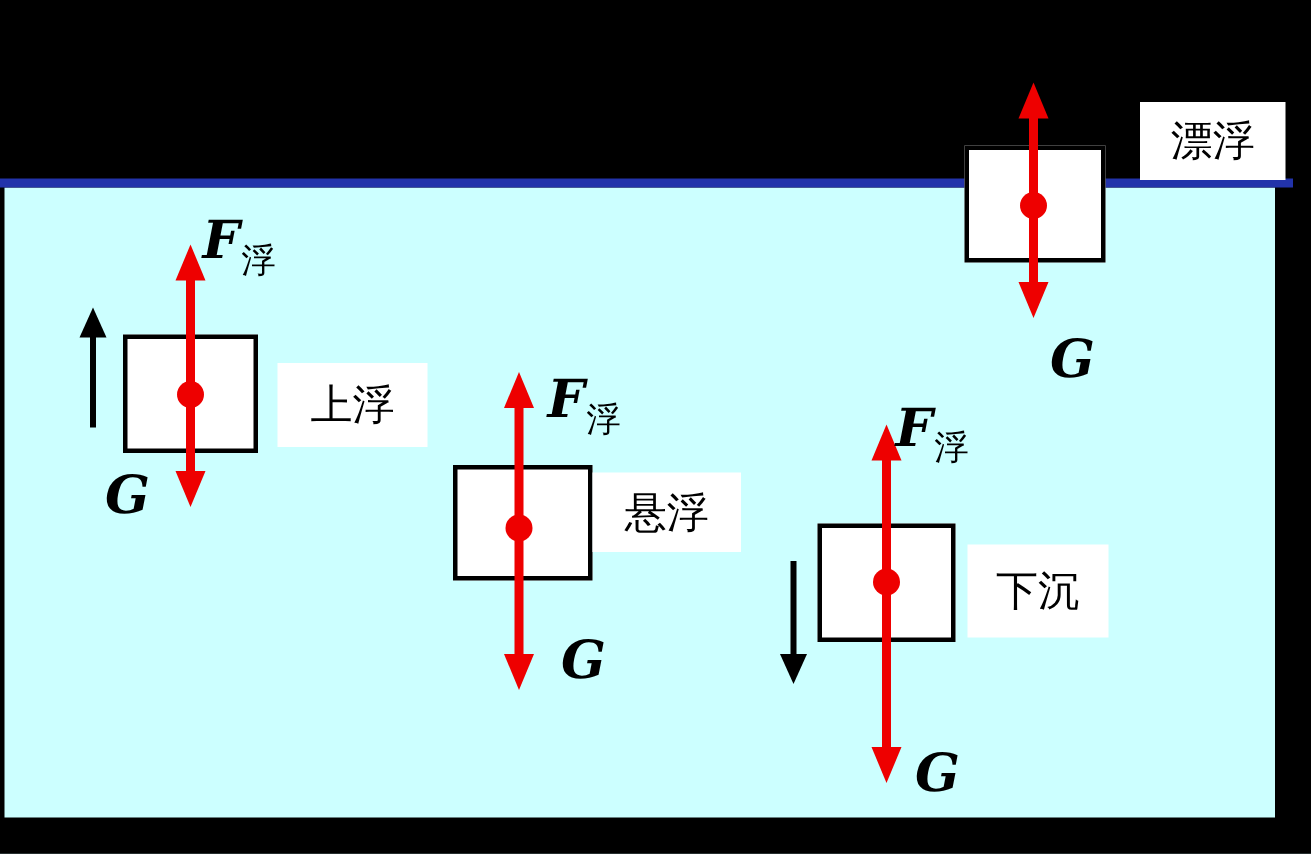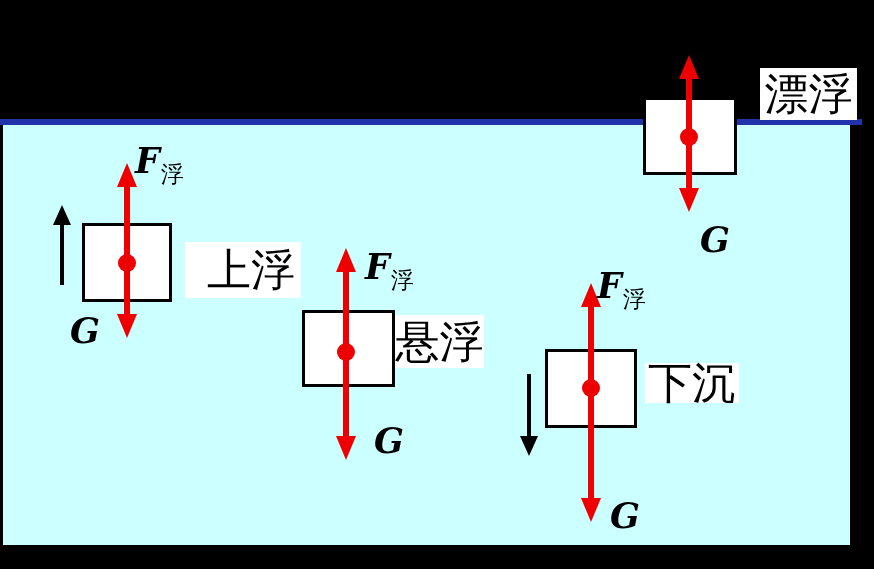--- a/index.html
+++ b/index.html
@@ -80,21 +80,21 @@
     font-weight: bold;
     line-height: 1;
   }
   .state {
     position: absolute;
     background: #ffffff;
     color: #000000;
     display: flex;
     align-items: center;
     justify-content: center;
-    font-size: 44px;
+    font-size: 28px;
     line-height: 1;
     white-space: nowrap;
   }
 </style>
 </head>
 <body>
 
 <div class="scene">
 
   <div class="water"></div>
@@ -104,47 +104,47 @@
     <div class="bhead up" style="left:53px; top:205px;"></div>
     <div class="bshaft" style="left:60px; top:223px; height:62px;"></div>
     <div class="obj" style="left:82px; top:223px; width:90px; height:79px;"></div>
     <div class="head up" style="left:117px; top:163px;"></div>
     <div class="shaft" style="left:124px; top:185px; height:78px;"></div>
     <div class="shaft" style="left:124px; top:263px; height:54px;"></div>
     <div class="head down" style="left:117px; top:314px;"></div>
     <div class="dot" style="left:118px; top:254px;"></div>
     <div class="flabel" style="left:135px; top:131px;"><span>F</span><span class="sub">浮</span></div>
     <div class="glabel" style="left:70px; top:313px;">G</div>
-    <div class="state" style="left:185px; top:242px; width:100px; height:56px;padding-left:16px;">上浮</div>
+    <div class="state" style="left:185px; top:242px; width:100px; height:56px;">上浮</div>
   </div>
 
   <div>
     <div class="obj" style="left:302px; top:310px; width:93px; height:77px;"></div>
     <div class="head up" style="left:336px; top:248px;"></div>
     <div class="shaft" style="left:343px; top:270px; height:82px;"></div>
     <div class="shaft" style="left:343px; top:352px; height:86px;"></div>
     <div class="head down" style="left:336px; top:436px;"></div>
     <div class="dot" style="left:337px; top:343px;"></div>
     <div class="flabel" style="left:365px; top:237px;"><span>F</span><span class="sub">浮</span></div>
     <div class="glabel" style="left:374px; top:423px;">G</div>
-    <div class="state" style="left:395px; top:315px; width:89px; height:53px;">悬浮</div>
+    <div class="state" style="left:395px; top:315px; width:99px; height:53px;">悬浮</div>
   </div>
 
   <div>
     <div class="bshaft" style="left:527px; top:374px; height:64px;"></div>
     <div class="bhead down" style="left:520px; top:436px;"></div>
     <div class="obj" style="left:545px; top:349px; width:92px; height:79px;"></div>
     <div class="head up" style="left:581px; top:283px;"></div>
     <div class="shaft" style="left:588px; top:305px; height:83px;"></div>
     <div class="shaft" style="left:588px; top:388px; height:112px;"></div>
     <div class="head down" style="left:581px; top:498px;"></div>
     <div class="dot" style="left:582px; top:379px;"></div>
     <div class="flabel" style="left:597px; top:256px;"><span>F</span><span class="sub">浮</span></div>
     <div class="glabel" style="left:610px; top:498px;">G</div>
-    <div class="state" style="left:645px; top:363px; width:94px; height:40px;">下沉</div>
+    <div class="state" style="left:645px; top:363px; width:94px; height:62px;">下沉</div>
   </div>
 
   <div>
     <div class="obj" style="left:643px; top:97px; width:94px; height:78px;"></div>
     <div class="head up" style="left:679px; top:55px;"></div>
     <div class="shaft" style="left:686px; top:77px; height:60px;"></div>
     <div class="shaft" style="left:686px; top:137px; height:53px;"></div>
     <div class="head down" style="left:679px; top:188px;"></div>
     <div class="dot" style="left:680px; top:128px;"></div>
     <div class="glabel" style="left:700px; top:222px;">G</div>

